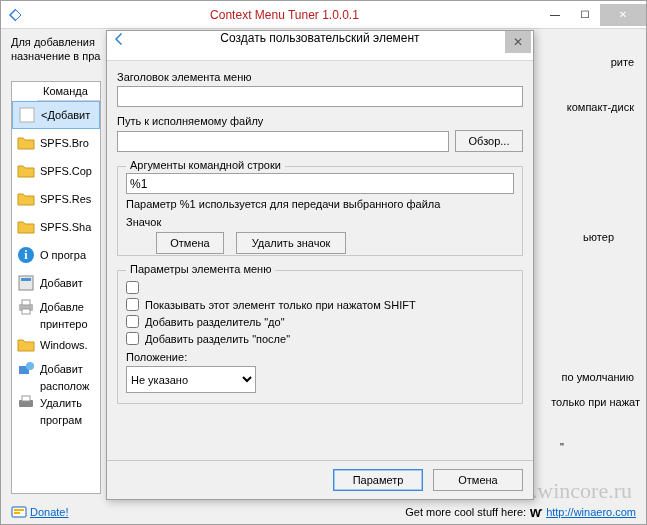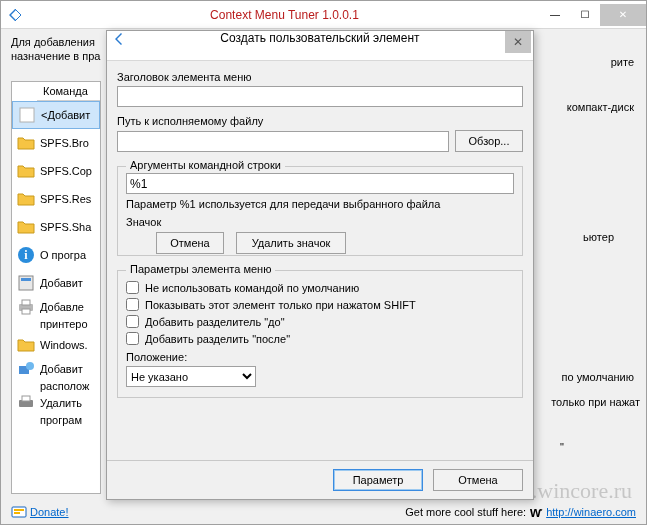--- a/index.html
+++ b/index.html
@@ -166,21 +166,21 @@
     background:#f0f0f0;
     padding:0 4px;
     font-size:11px;
   }
   .hint { font-size:11px; margin-top:4px; color:#000; }
   .icon-section { margin-top:6px; }
   .icon-section .icon-row { display:flex; gap:12px; margin-top:4px; margin-left:30px; }
   .chk-row { display:flex; align-items:center; font-size:11px; margin:4px 0; }
   .chk-row input { margin:0 6px 0 0; }
   select.win {
-    height:21px;
+    height:27px;
     border:1px solid #a0a0a0;
     background:#fff;
     font-family:inherit;
     font-size:11px;
     min-width:130px;
   }
   .dlg-footer {
     border-top:1px solid #c8c8c8;
     padding:8px 10px;
     display:flex;
@@ -389,21 +389,20 @@
           <button class="win" style="min-width:110px">Удалить значок</button>
         </div>
       </div>
     </div>
 
     <div class="group" style="margin-top:14px; padding-bottom:10px">
       <div class="group-title">Параметры элемента меню</div>
 
       <label class="chk-row">
         <input type="checkbox" style="">
-        <span>Не использовать командой по умолчанию</span>
       </label>
       <label class="chk-row">
         <input type="checkbox" style="">
         <span>Показывать этот элемент только при нажатом SHIFT</span>
       </label>
       <label class="chk-row">
         <input type="checkbox" style="">
         <span>Добавить разделитель "до"</span>
       </label>
       <label class="chk-row">

